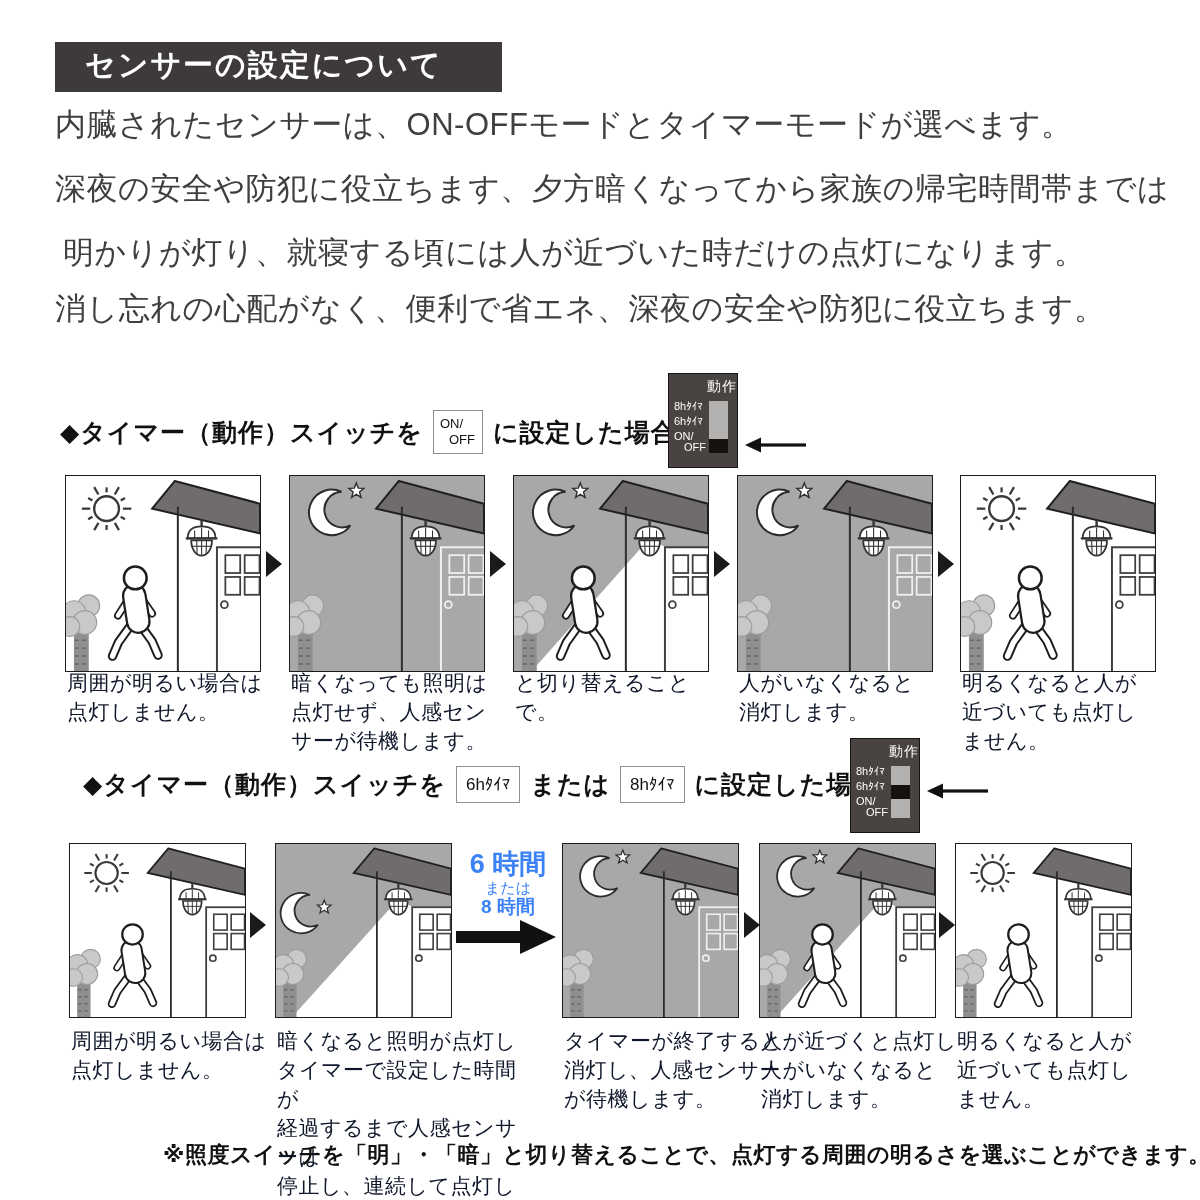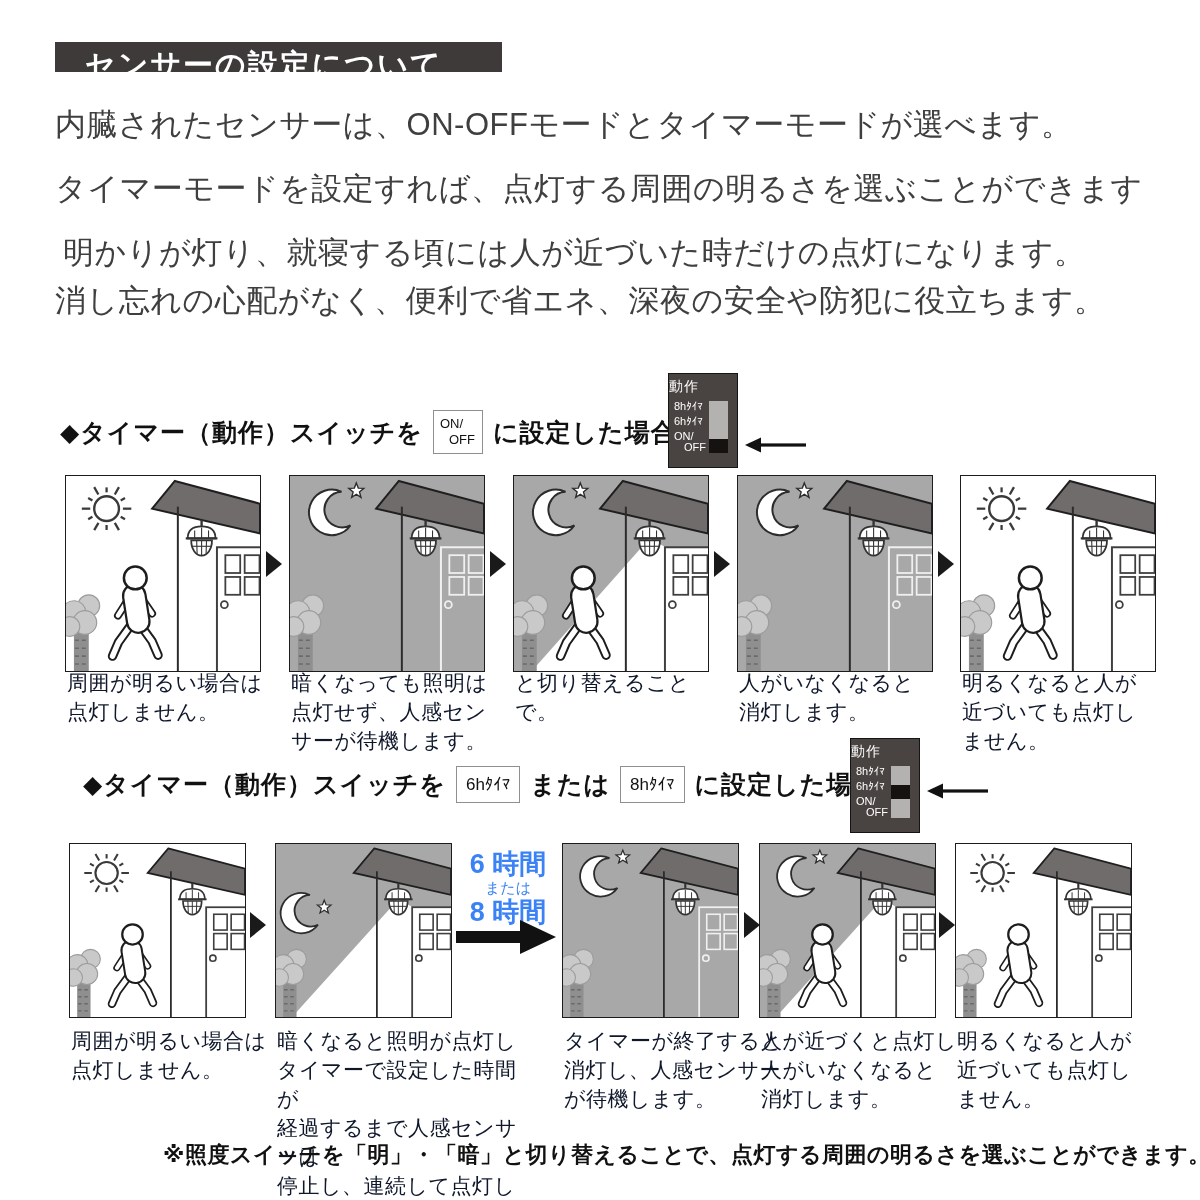--- a/index.html
+++ b/index.html
@@ -1,21 +1,21 @@
 <!DOCTYPE html>
 <html><head>
 <meta charset="utf-8">
 <style>
   html,body{margin:0;padding:0;}
   body{
     width:1200px;height:1200px;position:relative;background:#ffffff;
     font-family:"Liberation Sans","DejaVu Sans",sans-serif;color:#222;overflow:hidden;
   }
   .title-bar{
-    position:absolute;left:55px;top:42px;width:447px;height:30px;background:#3d3a39;
+    position:absolute;left:55px;top:42px;width:447px;height:50px;background:#3d3a39;
     color:#fff;font-size:30px;font-weight:bold;letter-spacing:2px;line-height:46px;
     padding-left:30px;box-sizing:border-box;white-space:nowrap;
   }
   .intro-line{position:absolute;left:55px;font-size:31px;color:#3f3f3f;letter-spacing:.5px;white-space:nowrap;}
   .sec-head{
     position:absolute;display:flex;align-items:center;gap:10px;font-size:25px;font-weight:bold;
     color:#111;letter-spacing:1px;white-space:nowrap;
   }
   .hbox2{
     border:1px solid #8f8f8f;width:50px;height:44px;font-size:13px;font-weight:normal;line-height:16px;
@@ -24,40 +24,40 @@
   .hbox2 .l2{display:block;padding-left:9px;}
   .hbox1{
     border:1px solid #8f8f8f;height:37px;line-height:35px;padding:0 9px;font-size:17px;
     font-weight:normal;background:#fff;box-sizing:border-box;letter-spacing:0;
   }
   .panel{position:absolute;border:1.5px solid #1c1c1c;box-sizing:border-box;background:#fff;}
   .panel svg{display:block;width:100%;height:100%;}
   .cap{position:absolute;font-size:21px;line-height:29px;color:#0f172a;white-space:pre-line;letter-spacing:.5px;}
   .flow-arrow{position:absolute;}
   .sw{position:absolute;width:70px;height:95px;background:#494442;border:1px solid #151515;box-sizing:border-box;color:#fff;}
-  .sw .ttl{position:absolute;top:4px;left:0;width:100%;text-align:left;font-size:14px;letter-spacing:1px;}
+  .sw .ttl{position:absolute;top:4px;left:0;width:100%;text-align:right;font-size:14px;letter-spacing:1px;}
   .sw .opt{position:absolute;font-size:11px;white-space:nowrap;}
   .sw .track{position:absolute;left:40px;top:27px;width:19px;height:52px;background:#b4b2b1;}
   .sw .knob{position:absolute;left:40px;width:19px;height:14px;background:#161210;}
   .ptr{position:absolute;}
   .big-t{position:absolute;text-align:center;color:#3b82f6;white-space:nowrap;}
   .fn{position:absolute;left:163px;top:1140px;font-size:22px;font-weight:bold;color:#111;letter-spacing:.5px;white-space:nowrap;}
 </style>
 </head>
 <body>
 
 <div class="title-bar">
   <span>センサーの設定について</span>
 </div>
 
 <div id="intro">
     <div class="intro-line" style="top: 104px;">内臓されたセンサーは、ON-OFFモードとタイマーモードが選べます。</div>
-    <div class="intro-line" style="top: 168px;">タイマーモードを設定すれば、点灯する周囲の明るさを選ぶことができます</div>
+    <div class="intro-line" style="top: 168px;">深夜の安全や防犯に役立ちます、夕方暗くなってから家族の帰宅時間帯までは</div>
     <div class="intro-line" style="top: 232px; margin-left: 8px;">明かりが灯り、就寝する頃には人が近づいた時だけの点灯になります。</div>
-    <div class="intro-line" style="top: 280px;">消し忘れの心配がなく、便利で省エネ、深夜の安全や防犯に役立ちます。</div>
+    <div class="intro-line" style="top: 288px;">消し忘れの心配がなく、便利で省エネ、深夜の安全や防犯に役立ちます。</div>
   </div>
 <div id="content">
     <div class="sec-head" style="left:60px;top:410px">
       <span>◆タイマー（動作）スイッチを</span>
       <span class="hbox2">ON/<span class="l2">OFF</span></span>
       <span>に設定した場合</span>
     </div>
     <div class="sw" style="left:668px;top:373px">
       <div class="ttl">動作</div>
       <div class="opt" style="left:5px;top:26px">8hﾀｲﾏ</div>
@@ -748,20 +748,20 @@
         <polygon points="0,0 0,26 16,13" fill="#1a1a1a"></polygon>
       </svg></div>
     <div class="flow-arrow" style="left:744px;top:912px"><svg width="16" height="26" viewBox="0 0 16 26">
         <polygon points="0,0 0,26 16,13" fill="#1a1a1a"></polygon>
       </svg></div>
     <div class="flow-arrow" style="left:939px;top:912px"><svg width="16" height="26" viewBox="0 0 16 26">
         <polygon points="0,0 0,26 16,13" fill="#1a1a1a"></polygon>
       </svg></div>
     <div class="big-t" style="left:450px;top:846px;width:116px;font-size:27px;font-weight:bold">6 時間</div>
     <div class="big-t" style="left:450px;top:879px;width:116px;font-size:15px">または</div>
-    <div class="big-t" style="left:450px;top:894px;width:116px;font-size:27px;font-weight:bold">8 時間</div>
+    <div class="big-t" style="left:450px;top:894px;width:116px;font-size:19px;font-weight:bold">8 時間</div>
     <div class="flow-arrow" style="left:456px;top:920px"><svg width="102" height="34" viewBox="0 0 102 34">
         <rect x="0" y="11" width="64" height="12" fill="#111"></rect>
         <polygon points="64,0 64,34 100,17" fill="#111"></polygon>
       </svg></div>
   </div>
 
 <div class="fn">※照度スイッチを「明」・「暗」と切り替えることで、点灯する周囲の明るさを選ぶことができます。</div>
 
 </body></html>

